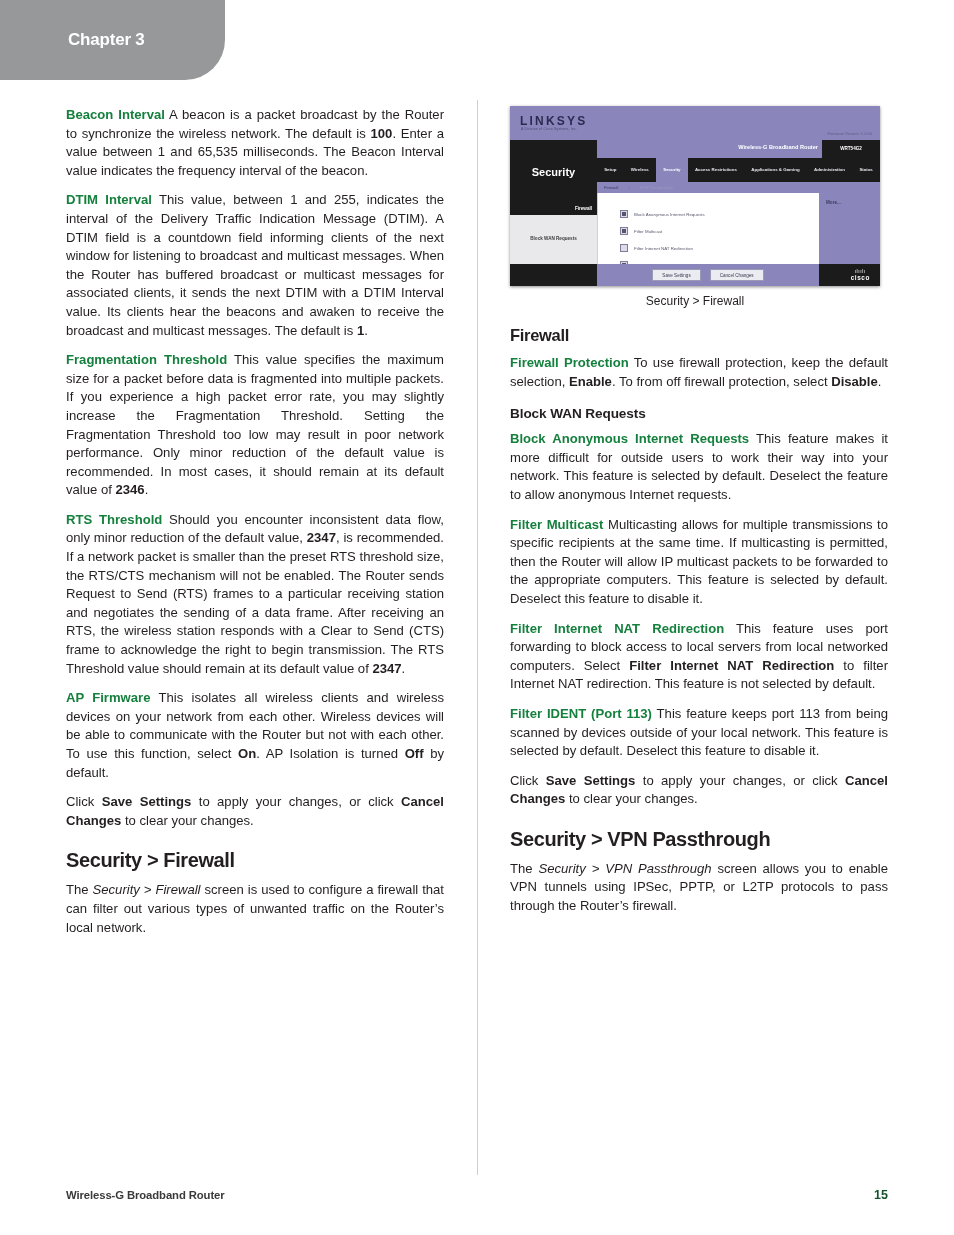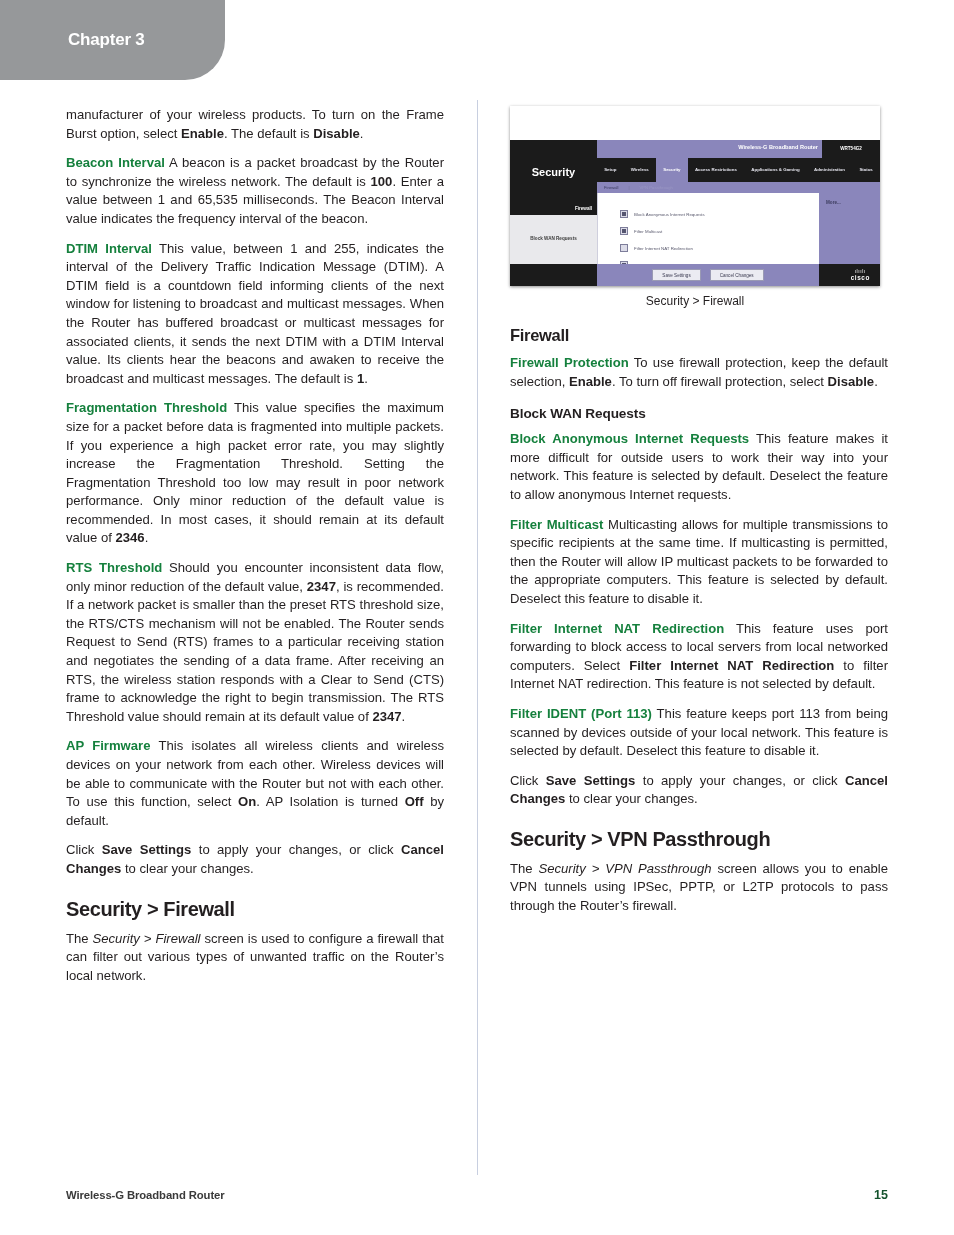--- a/index.html
+++ b/index.html
@@ -354,21 +354,20 @@
 <div class="page-header">
   <div class="chapter-tab">
     <div class="chapter-label">Chapter 3</div>
   </div>
 </div>
 
 <div class="col-divider"></div>
 
 <div class="col col-left">
 
-  <p class="body"><span>manufacturer of your wireless products. To turn on the Frame Burst option, select </span><span class="bold">Enable</span><span>. The default is </span><span class="bold">Disable</span><span>.</span></p>
 
   <p class="body"><span class="term">Beacon Interval</span><span>  A beacon is a packet broadcast by the Router to synchronize the wireless network. The default is </span><span class="bold">100</span><span>. Enter a value between 1 and 65,535 milliseconds. The Beacon Interval value indicates the frequency interval of the beacon.</span></p>
 
   <p class="body"><span class="term">DTIM Interval</span><span>  This value, between 1 and 255, indicates the interval of the Delivery Traffic Indication Message (DTIM). A DTIM field is a countdown field informing clients of the next window for listening to broadcast and multicast messages. When the Router has buffered broadcast or multicast messages for associated clients, it sends the next DTIM with a DTIM Interval value. Its clients hear the beacons and awaken to receive the broadcast and multicast messages. The default is </span><span class="bold">1</span><span>.</span></p>
 
   <p class="body"><span class="term">Fragmentation Threshold</span><span> This value specifies the maximum size for a packet before data is fragmented into multiple packets. If you experience a high packet error rate, you may slightly increase the Fragmentation Threshold. Setting the Fragmentation Threshold too low may result in poor network performance. Only minor reduction of the default value is recommended. In most cases, it should remain at its default value of </span><span class="bold">2346</span><span>.</span></p>
 
   <p class="body"><span class="term">RTS Threshold</span><span>  Should you encounter inconsistent data flow, only minor reduction of the default value, </span><span class="bold">2347</span><span>, is recommended. If a network packet is smaller than the preset RTS threshold size, the RTS/CTS mechanism will not be enabled. The Router sends Request to Send (RTS) frames to a particular receiving station and negotiates the sending of a data frame. After receiving an RTS, the wireless station responds with a Clear to Send (CTS) frame to acknowledge the right to begin transmission. The RTS Threshold value should remain at its default value of </span><span class="bold">2347</span><span>.</span></p>
 
   <p class="body"><span class="term">AP Firmware</span><span>  This isolates all wireless clients and wireless devices on your network from each other. Wireless devices will be able to communicate with the Router but not with each other. To use this function, select </span><span class="bold">On</span><span>. AP Isolation is turned </span><span class="bold">Off</span><span> by default.</span></p>
@@ -379,20 +378,25 @@
 
   <p class="body"><span>The </span><span class="ital">Security &gt; Firewall</span><span> screen is used to configure a firewall that can filter out various types of unwanted traffic on the Router’s local network.</span></p>
 
 </div>
 
 <div class="col col-right">
 
   <div class="figure">
     <div class="screenshot">
 
+      <div class="ss-top">
+        <div class="ss-logo">LINKSYS</div>
+        <div class="ss-logo-sub">A Division of Cisco Systems, Inc.</div>
+        <div class="ss-fw">Firmware Version: 1.0.00</div>
+      </div>
 
       <div class="ss-sidebar-title">
         <span>Security</span>
       </div>
 
       <div class="ss-bluebar"></div>
       <div class="ss-model-name">Wireless-G Broadband Router</div>
       <div class="ss-model-box">
         <span>WRT54G2</span>
       </div>
@@ -454,21 +458,21 @@
         <div class="ss-cisco-bars">ılıılı</div>
         <div class="ss-cisco-word">cisco</div>
       </div>
 
     </div>
     <div class="fig-caption">Security &gt; Firewall</div>
   </div>
 
   <h3 class="sub-head">Firewall</h3>
 
-  <p class="body"><span class="term">Firewall Protection</span><span>  To use firewall protection, keep the default selection, </span><span class="bold">Enable</span><span>. To turn off firewall protection, select </span><span class="bold">Disable</span><span>.</span></p>
+  <p class="body"><span class="term">Firewall Protection</span><span>  To use firewall protection, keep the default selection, </span><span class="bold">Enable</span><span>. To from off firewall protection, select </span><span class="bold">Disable</span><span>.</span></p>
 
   <h4 class="minor-head">Block WAN Requests</h4>
 
   <p class="body"><span class="term">Block Anonymous Internet Requests</span><span> This feature makes it more difficult for outside users to work their way into your network. This feature is selected by default. Deselect the feature to allow anonymous Internet requests.</span></p>
 
   <p class="body"><span class="term">Filter Multicast</span><span> Multicasting allows for multiple transmissions to specific recipients at the same time. If multicasting is permitted, then the Router will allow IP multicast packets to be forwarded to the appropriate computers. This feature is selected by default. Deselect this feature to disable it.</span></p>
 
   <p class="body"><span class="term">Filter Internet NAT Redirection</span><span> This feature uses port forwarding to block access to local servers from local networked computers. Select </span><span class="bold">Filter Internet NAT Redirection</span><span> to filter Internet NAT redirection. This feature is not selected by default.</span></p>
 
   <p class="body"><span class="term">Filter IDENT (Port 113)</span><span>  This feature keeps port 113 from being scanned by devices outside of your local network. This feature is selected by default. Deselect this feature to disable it.</span></p>

